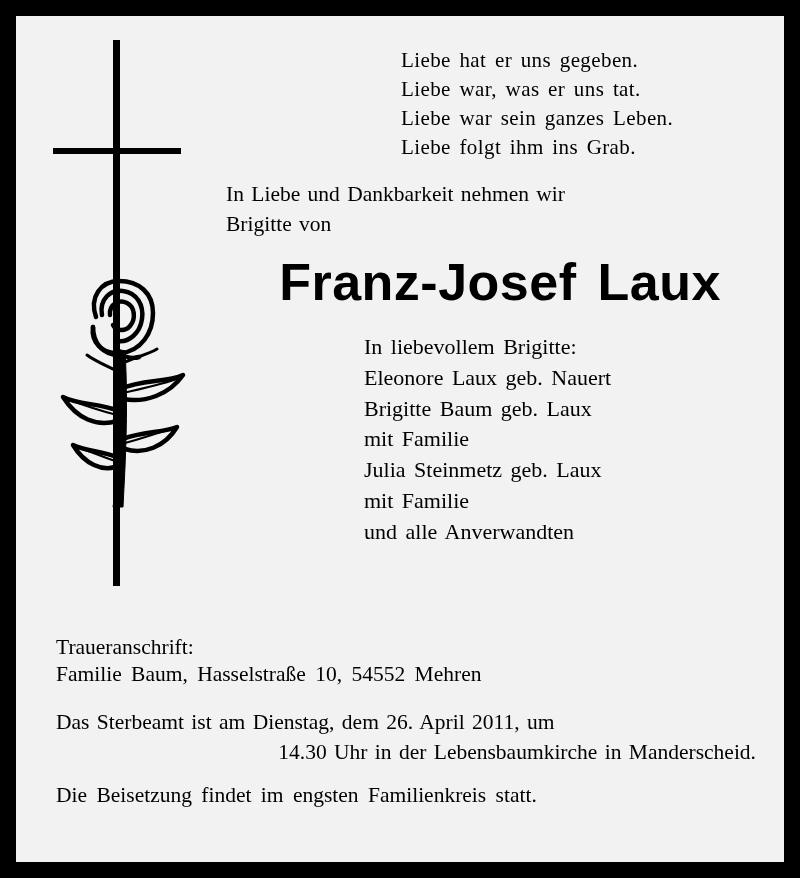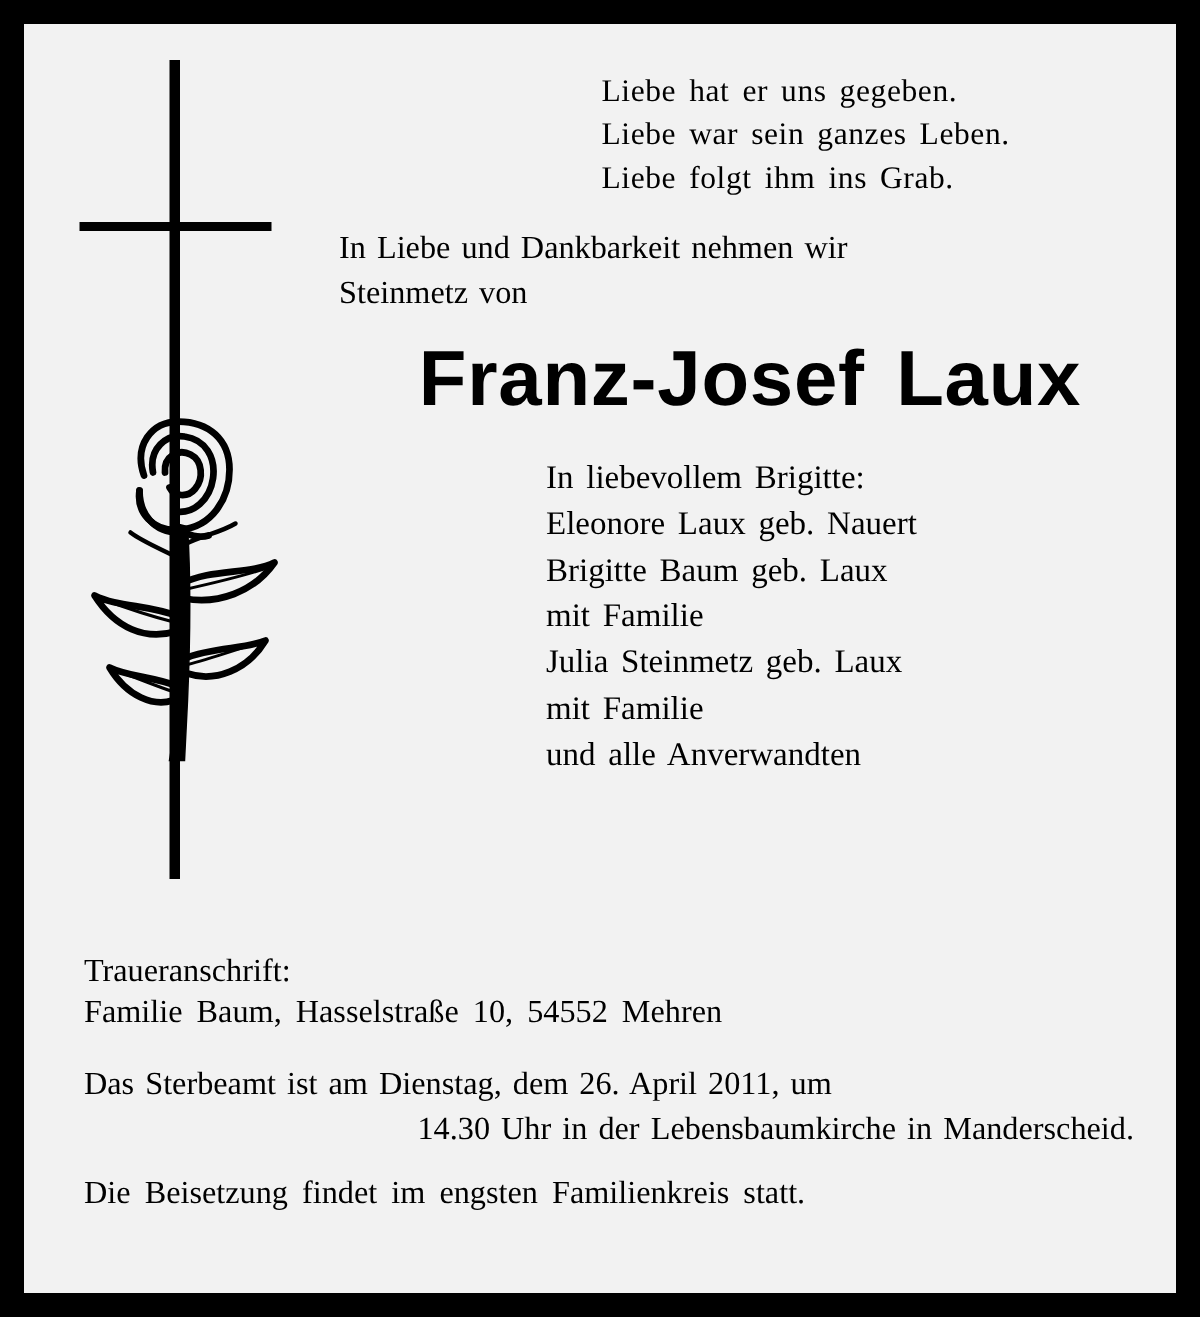--- a/index.html
+++ b/index.html
@@ -190,27 +190,28 @@
             <path d="M68 100 C56 94, 46 90, 38 84" stroke-width="3"></path>
           </g>
         </g>
       </svg>
     </div>
 
     <div class="content">
 
       <div class="verse">
         <div>Liebe  hat  er  uns  gegeben.</div>
+        <div>Liebe  war,  was  er  uns  tat.</div>
         <div>Liebe  war  sein  ganzes  Leben.</div>
         <div>Liebe  folgt  ihm  ins  Grab.</div>
       </div>
 
       <div class="intro">
         <div>In  Liebe  und  Dankbarkeit  nehmen  wir</div>
-        <div class="line2">Steinmetz  von</div>
+        <div class="line2">Brigitte  von</div>
       </div>
 
       <div class="name">Franz‑Josef  Laux</div>
 
 
       <div class="mourners">
         <div>In  liebevollem   Brigitte:</div>
         <div>Eleonore  Laux  geb.  Nauert</div>
         <div>Brigitte  Baum  geb.  Laux</div>
         <div>mit  Familie</div>

